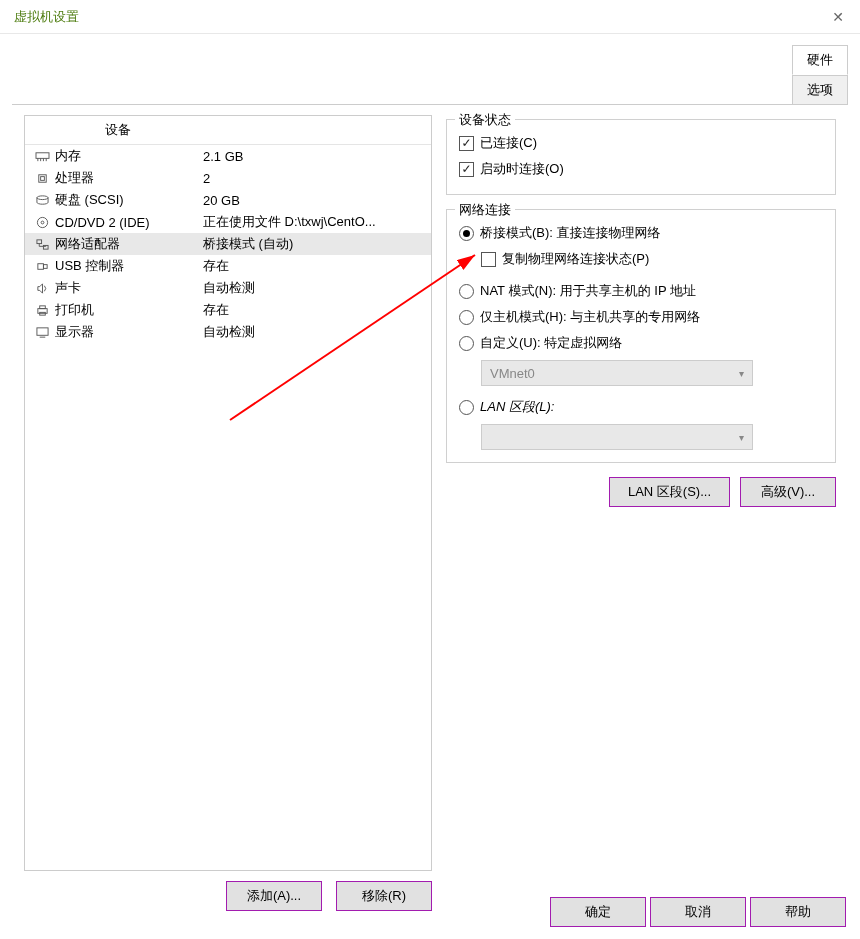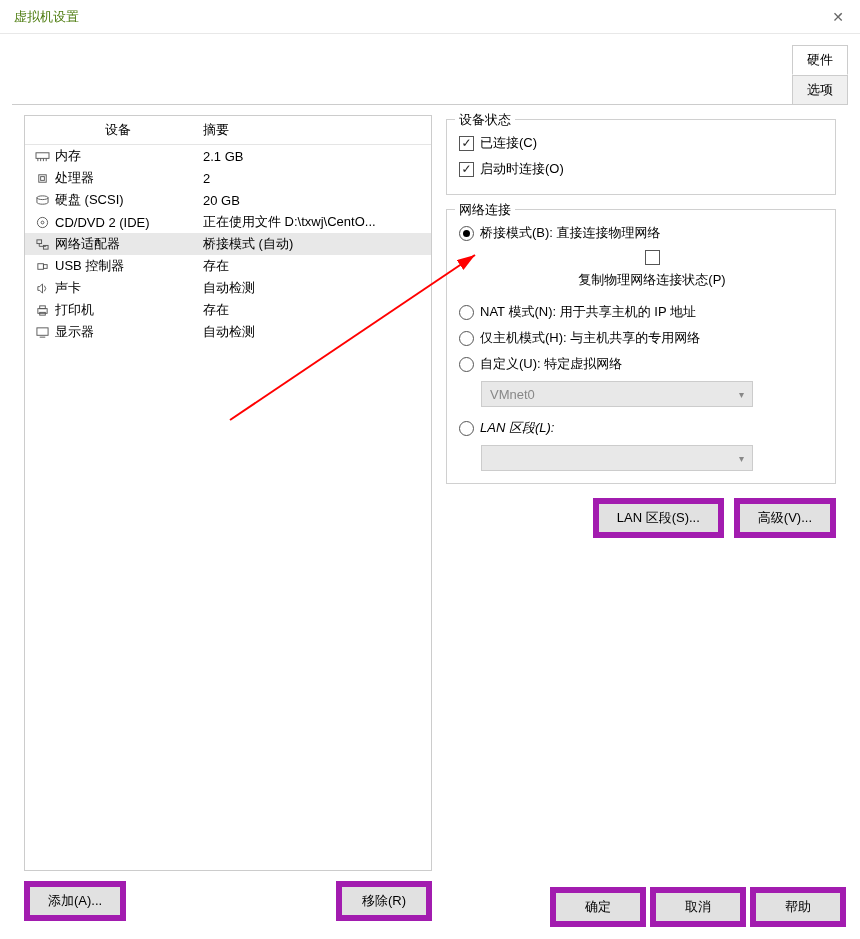--- a/index.html
+++ b/index.html
@@ -71,27 +71,27 @@
   font-size: 13px;
   cursor: pointer;
   height: 22px;
 }
 .device-row.selected { background: #e8e8e8; }
 .dev-icon { width: 18px; display: inline-flex; align-items: center; justify-content: center; margin-right: 4px; }
 .dev-name { width: 148px; white-space: nowrap; overflow: hidden; text-overflow: clip; }
 .dev-summary { flex: 1; white-space: nowrap; overflow: hidden; text-overflow: ellipsis; }
 .left-actions {
   display: flex;
-  justify-content: space-between;
-  gap: 28px;
+  justify-content: flex-end;
+  gap: 14px;
   padding: 10px 0 12px 0;
 }
 .btn {
   padding: 5px 18px;
-  border: 6px solid #a21caf;
+  border: 1px solid #a21caf;
   background: #e1e1e1;
   font-size: 13px;
   cursor: pointer;
   min-width: 96px;
   text-align: center;
 }
 .right-panel {
   flex: 1;
   padding-top: 4px;
 }
@@ -109,21 +109,21 @@
   padding: 0 4px;
   font-size: 13px;
 }
 .check-row, .radio-row {
   display: flex;
   align-items: center;
   padding: 4px 0;
   gap: 6px;
   font-size: 13px;
 }
-.indent { margin-left: 22px; flex-direction: column; }
+.indent { margin-left: 22px; }
 .check-box, .radio-circle {
   width: 15px; height: 15px;
   border: 1px solid #555;
   display: inline-flex;
   align-items: center;
   justify-content: center;
   flex-shrink: 0;
   cursor: pointer;
 }
 .radio-circle { border-radius: 50%; }
@@ -184,21 +184,20 @@
   <div class="tab">硬件</div>
   <div class="tab inactive">选项</div>
 </div>
 
 <div class="content-area" style="border-top:1px solid #ccc; margin:0 12px; padding-top:10px;">
 
  <div class="left-wrap" style="width:408px;">
   <div class="left-panel" style="height:756px;">
     <div class="device-table-header">
       <div class="col-device">设备</div>
-      <div class="col-summary">摘要</div>
     </div>
     <div class="device-list" id="device-list">
           <div class="device-row">
             <span class="dev-icon">
               <svg viewBox="0 0 16 14">
                 <rect x="1" y="3" width="14" height="6" fill="none" stroke="#555"></rect>
                 <line x1="3" y1="9" x2="3" y2="12" stroke="#555"></line>
                 <line x1="6" y1="9" x2="6" y2="12" stroke="#555"></line>
                 <line x1="9" y1="9" x2="9" y2="12" stroke="#555"></line>
                 <line x1="12" y1="9" x2="12" y2="12" stroke="#555"></line>

